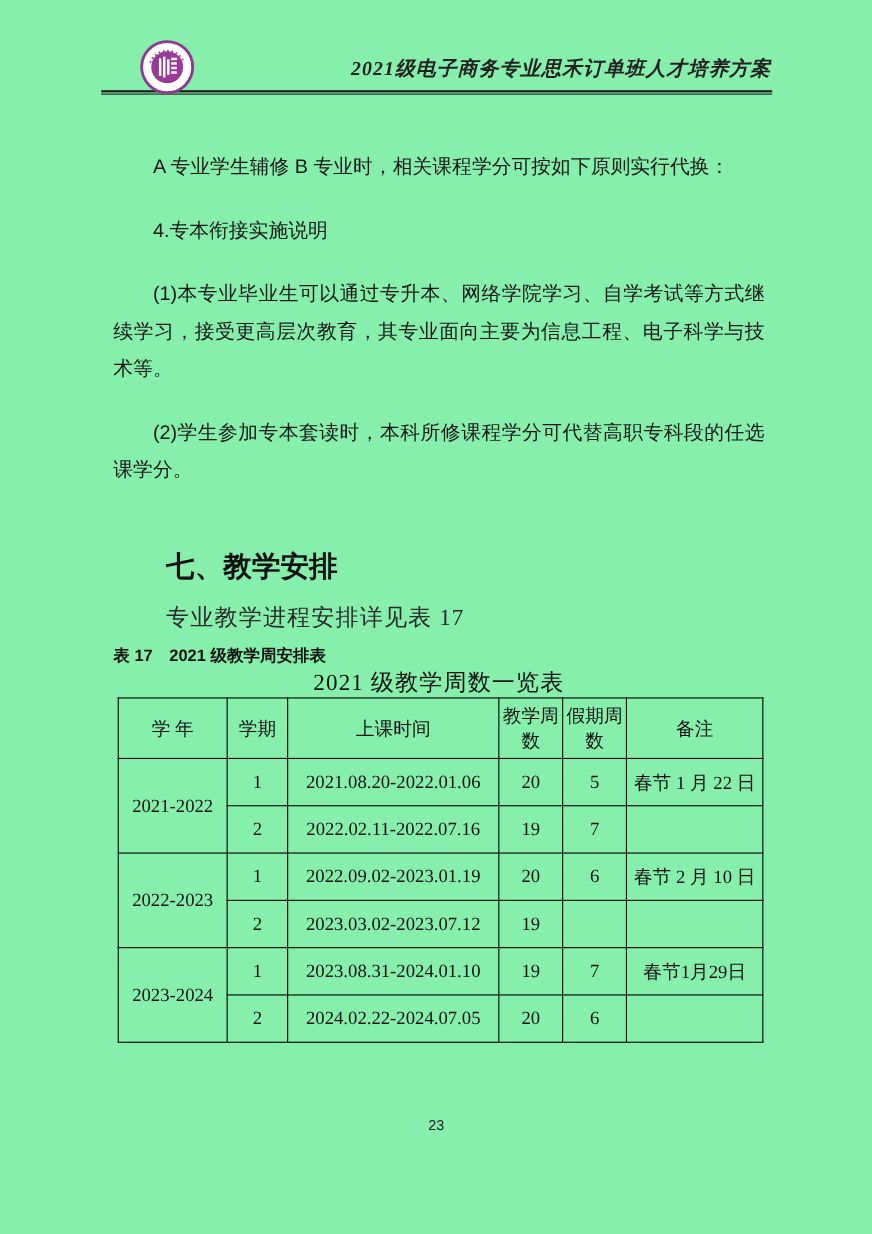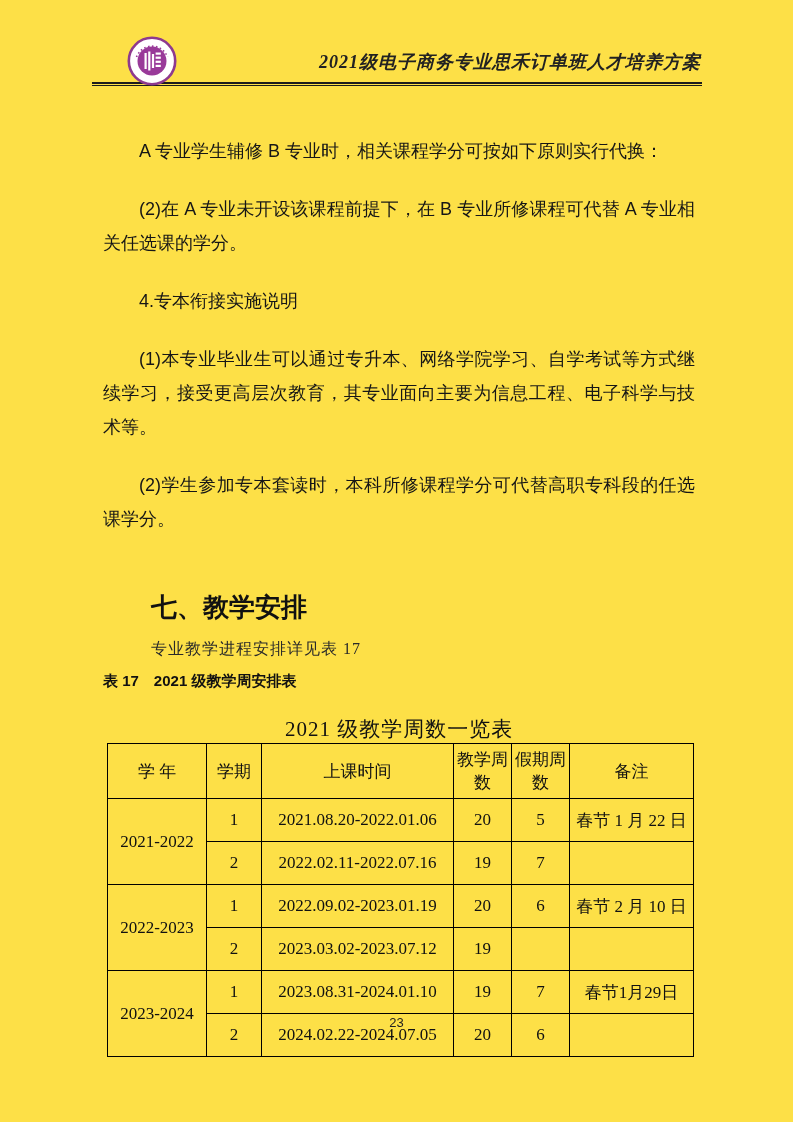--- a/index.html
+++ b/index.html
@@ -2,21 +2,21 @@
 <html><head>
 <meta charset="utf-8">
 <style>
   * { margin: 0; padding: 0; box-sizing: border-box; }
   html, body { background: #e8e8e8; }
   .page {
     position: relative;
     width: 793px;
     height: 1122px;
     margin: 0 auto;
-    background: #fde047;
+    background: #86efac;
     overflow: hidden;
     font-family: "Liberation Serif", serif;
     color: #111;
   }
 
   
   .logo {
     position: absolute;
     left: 127px;
     top: 36px;
@@ -67,33 +67,33 @@
     padding-left: 48px;
     font-family: "Liberation Sans", sans-serif;
     font-weight: bold;
     font-size: 26px;
     color: #111;
   }
   .section-note {
     margin-top: 14px;
     padding-left: 48px;
     font-family: "Liberation Serif", serif;
-    font-size: 16px;
+    font-size: 21px;
     letter-spacing: 1px;
     color: #2a2a2a;
   }
   .table-caption {
     margin-top: 12px;
     font-family: "Liberation Sans", sans-serif;
     font-weight: bold;
     font-size: 15px;
     color: #111;
   }
   .table-title {
-    margin-top: 24px;
+    margin-top: 0;
     text-align: center;
     font-family: "Liberation Serif", serif;
     font-size: 21px;
     letter-spacing: 1px;
     color: #111;
   }
 
   
   table.weeks {
     margin-top: 0;
@@ -156,21 +156,20 @@
       <rect x="28.6" y="20.6" width="5.2" height="2.2" fill="#fff"></rect>
       <rect x="28.6" y="24.7" width="5.2" height="2.2" fill="#fff"></rect>
       <rect x="28.6" y="28.8" width="5.2" height="2.2" fill="#fff"></rect>
     </svg>
   </div>
   <div class="doc-title">2021级电子商务专业思禾订单班人才培养方案</div>
   <div class="header-rule"></div>
 
   <div class="content">
     <p class="para">A 专业学生辅修 B 专业时，相关课程学分可按如下原则实行代换：</p>
-    <p class="para">(2)在 A 专业未开设该课程前提下，在 B 专业所修课程可代替 A 专业相关任选课的学分。</p>
     <p class="para">4.专本衔接实施说明</p>
     <p class="para">(1)本专业毕业生可以通过专升本、网络学院学习、自学考试等方式继续学习，接受更高层次教育，其专业面向主要为信息工程、电子科学与技术等。</p>
     <p class="para">(2)学生参加专本套读时，本科所修课程学分可代替高职专科段的任选课学分。</p>
 
     <div class="section-heading">七、教学安排</div>
     <div class="section-note">专业教学进程安排详见表 17</div>
     <div class="table-caption">表 17　2021 级教学周安排表</div>
     <div class="table-title">2021 级教学周数一览表</div>
 
     <table class="weeks">

